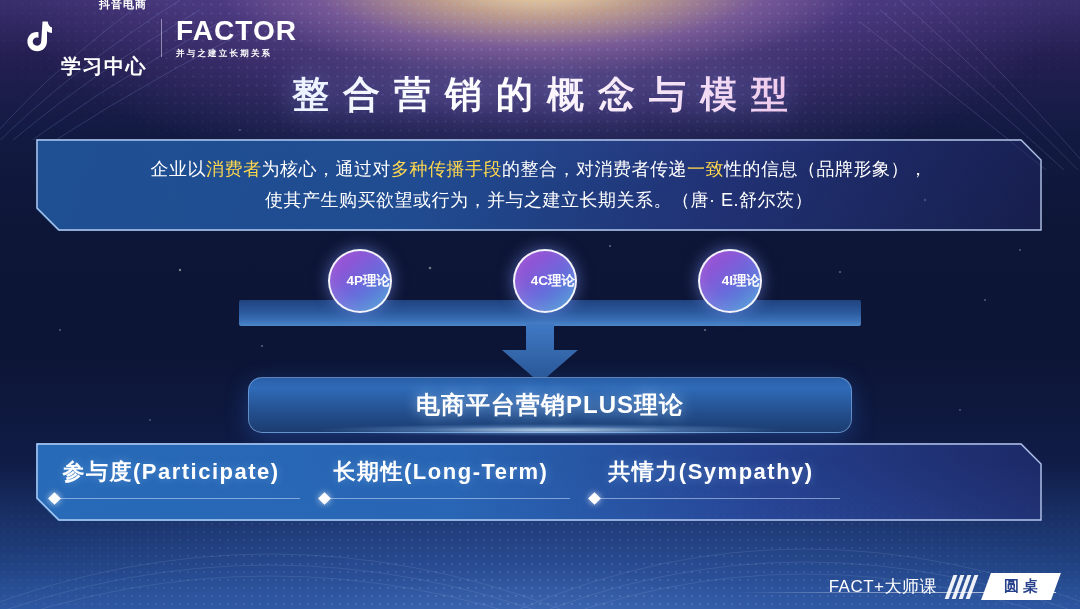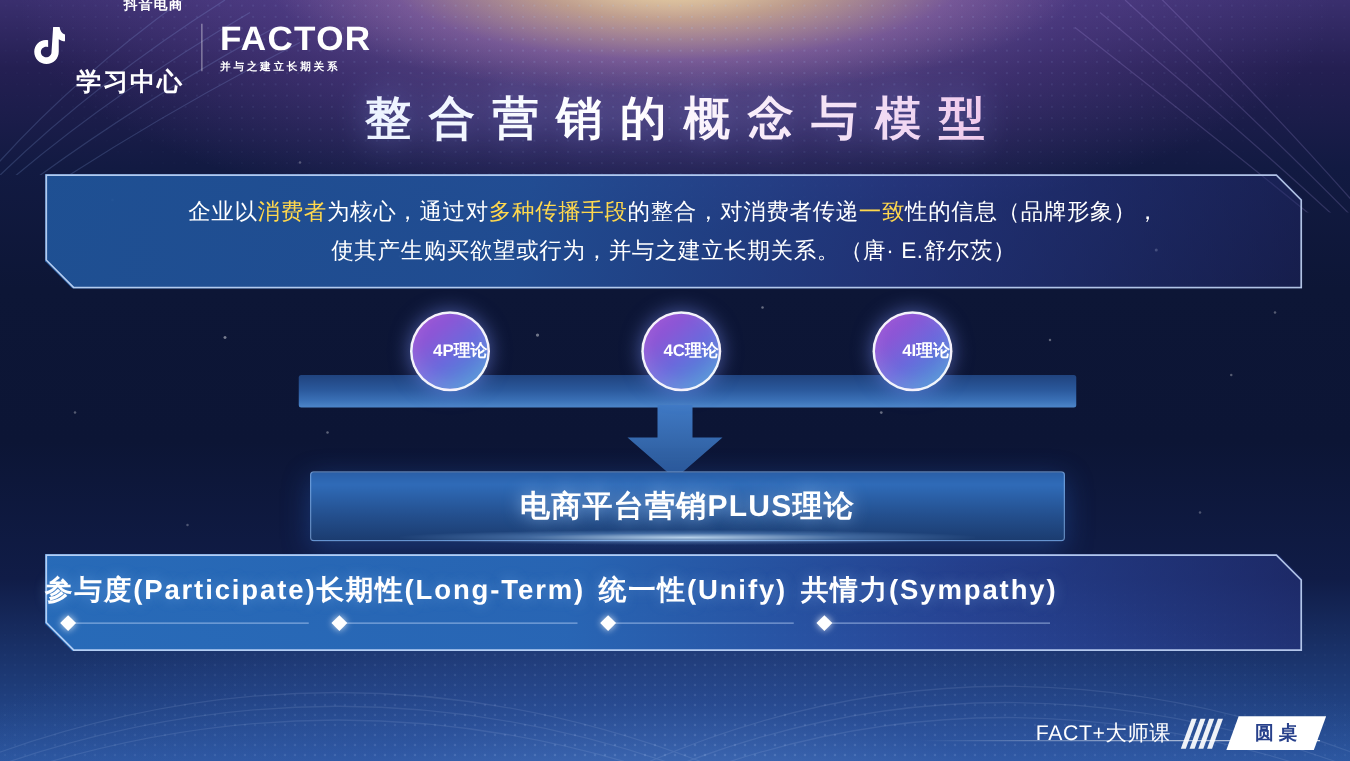--- a/index.html
+++ b/index.html
@@ -86,21 +86,21 @@
   #c2 { left:513px; top:249px; }
   #c3 { left:698px; top:249px; }
 
   #down-arrow { position:absolute; left:495px; top:324px; z-index:4; }
 
   
   #plus-box {
     position:absolute; left:248px; top:377px; width:604px; height:56px; z-index:5;
     background:linear-gradient(180deg,#2a5fa8 0%,#2f6bb8 18%,#24508f 62%,#1b3c70 100%);
     border:1px solid rgba(150,190,240,.55);
-    border-radius:3px;
+    border-radius:14px;
     display:flex; align-items:center; justify-content:center;
     box-shadow:0 6px 22px rgba(40,90,180,.45);
   }
   #plus-box .label { font-size:24px; font-weight:bold; color:#fff; letter-spacing:1px;
                      text-shadow:0 0 14px rgba(170,210,255,.75); }
   #plus-glow { position:absolute; left:320px; top:424px; width:460px; height:12px; z-index:5;
     background:radial-gradient(ellipse at center, rgba(210,235,255,.85) 0%, rgba(150,200,255,.30) 40%, rgba(120,180,255,0) 72%); }
 
   
   #terms-bar {
@@ -255,25 +255,20 @@
       <div class="txt">参与度(Participate)</div>
       <div class="rule"></div>
       <div class="dia"></div>
     </div>
     <div class="term">
       <div class="txt">长期性(Long-Term)</div>
       <div class="rule"></div>
       <div class="dia"></div>
     </div>
     <div class="term">
-      <div class="txt">统一性(Unify)</div>
-      <div class="rule"></div>
-      <div class="dia"></div>
-    </div>
-    <div class="term">
       <div class="txt">共情力(Sympathy)</div>
       <div class="rule"></div>
       <div class="dia"></div>
     </div>
   </div>
 
   <div id="footer-rule"></div>
   <div id="footer">
     <div class="ftxt">FACT+大师课</div>
     <div class="slashes">

